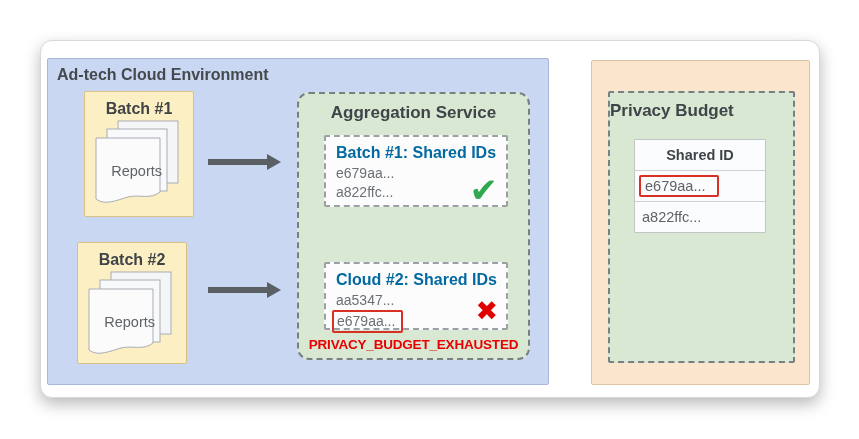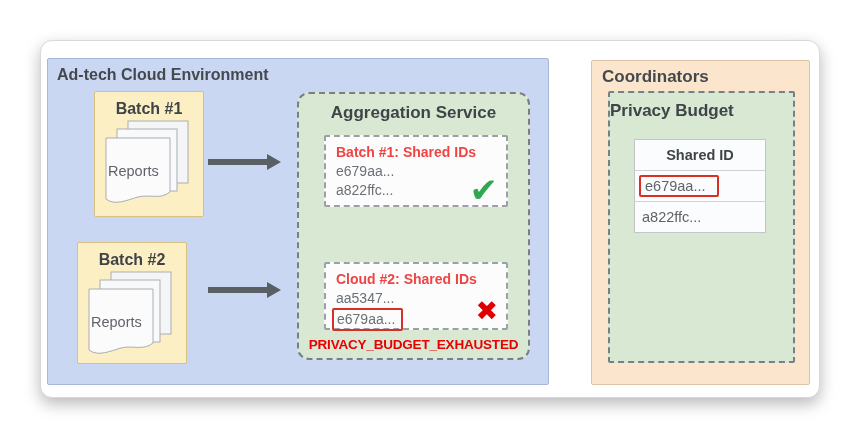--- a/index.html
+++ b/index.html
@@ -10,47 +10,47 @@
           background:#ffffff; border:1px solid #d8d8d8; border-radius:12px;
           box-shadow:0 6px 16px rgba(0,0,0,0.28); }
 
   
   .blue-box { position:absolute; left:6px; top:17px; width:502px; height:327px;
               background:#c9d7f3; border:1px solid #a7b7dc; border-radius:2px; }
   .env-title { position:absolute; left:9px; top:7px; font-size:16px; font-weight:bold; color:#45494e; }
 
   .batch { position:absolute; width:110px; height:126px; background:#fdefc4;
            border:1px solid #d9c183; border-radius:2px; }
-  .batch-1 { left:46px; top:32px; }
+  .batch-1 { left:36px; top:32px; }
   .batch-2 { left:29px; top:183px; height:122px; }
   .batch-label { position:absolute; top:8px; width:100%; text-align:center;
                  font-size:16px; font-weight:bold; color:#3f4448; }
   .doc-stack { position:absolute; left:9px; top:28px; width:92px; height:90px; }
   .doc-stack svg { position:absolute; left:0; top:0; }
-  .doc-label { position:absolute; left:4px; top:43px; width:64px; text-align:left;
+  .doc-label { position:absolute; left:4px; top:43px; width:64px; text-align:right;
                font-size:14.5px; color:#5f6368; }
 
   .arrow { position:absolute; width:73px; height:16px; }
   .arrow-1 { left:160px; top:95px; }
   .arrow-2 { left:160px; top:223px; }
   .arrow .shaft { position:absolute; left:0; top:5px; width:59px; height:6px; background:#5a5f63; }
   .arrow .head  { position:absolute; right:0; top:0; width:0; height:0;
                   border-left:14px solid #5a5f63; border-top:8px solid transparent; border-bottom:8px solid transparent; }
 
   
   .agg-box { position:absolute; left:249px; top:33px; width:233px; height:268px;
              background:#d9e8d3; border:2px dashed #7a7f84; border-radius:12px; }
   .agg-title { position:absolute; top:9px; width:100%; text-align:center;
                font-size:17px; font-weight:bold; color:#3f4448; }
 
   .result-box { position:absolute; left:25px; width:184px; background:#fcfcfd;
                 border:2px dashed #9aa0a6; border-radius:2px; padding:7px 10px 6px 10px; }
   .result-1 { top:41px; height:72px; }
   .result-2 { top:168px; height:68px; }
-  .result-title { font-size:14px; font-weight:bold; color:#ef4444; margin-bottom:2px; white-space:nowrap; }
+  .result-title { font-size:16px; font-weight:bold; color:#0369a1; margin-bottom:2px; white-space:nowrap; }
   .id-line { font-size:14px; color:#6b7075; line-height:1.35; }
   .red-outline { display:inline-block; border:2px solid #d93025; border-radius:2px;
                  padding:0 6px 0 3px; margin-left:-4px; }
 
   .check-icon { position:absolute; right:8px; bottom:-2px; font-size:34px; line-height:1;
                 font-weight:bold; color:#2fa84f; font-family:"DejaVu Sans", sans-serif; }
   .cross-icon { position:absolute; right:8px; bottom:4px; font-size:27px; line-height:1;
                 color:#e00000; font-family:"DejaVu Sans", sans-serif; }
 
   .error-label { position:absolute; top:243px; width:100%; text-align:center;
@@ -131,21 +131,20 @@
           <div class="id-line">aa5347...</div>
           <div class="id-line"><span class="red-outline">e679aa...</span></div>
           <div class="cross-icon">✖</div>
         </div>
 
         <div class="error-label">PRIVACY_BUDGET_EXHAUSTED</div>
       </div>
     </div>
 
     <div class="orange-box">
-      <div class="coord-title">Coordinators</div>
 
       <div class="budget-box">
         <div class="budget-title">Privacy Budget</div>
 
         <div class="id-table">
           <div class="thead">Shared ID</div>
           <div class="trow">
             <span class="red-outline">e679aa...</span>
           </div>
           <div class="trow">a822ffc...</div>

